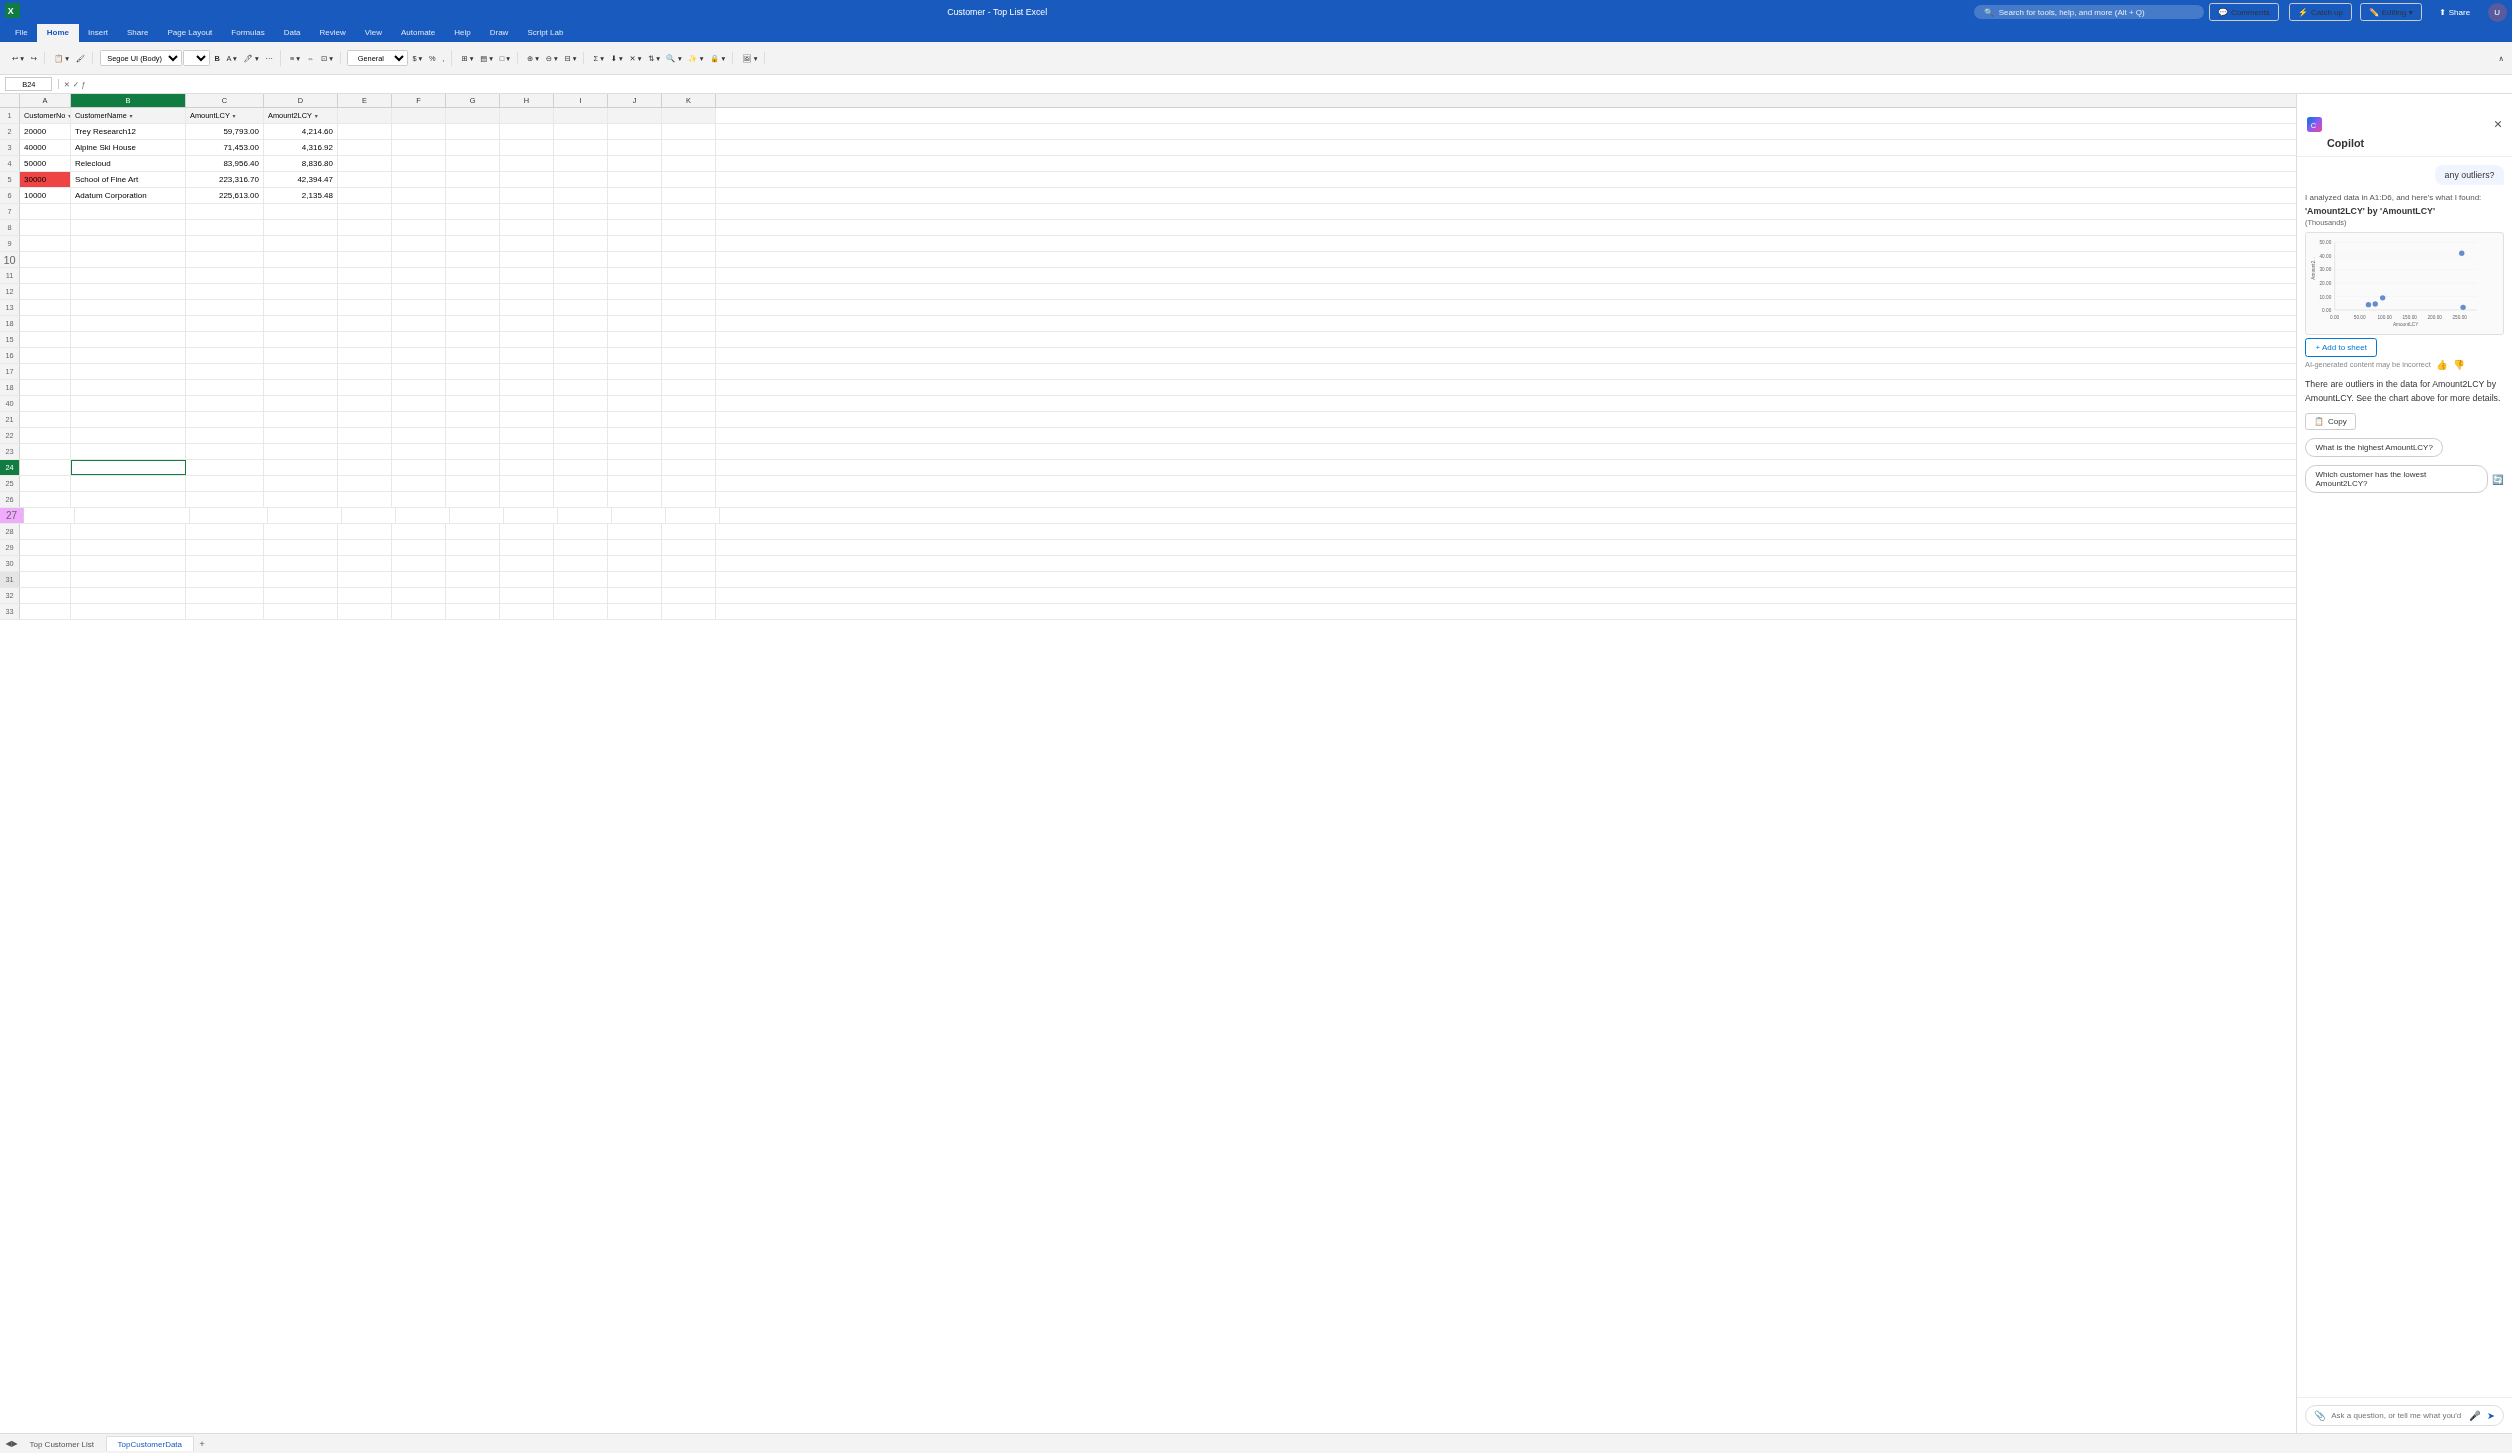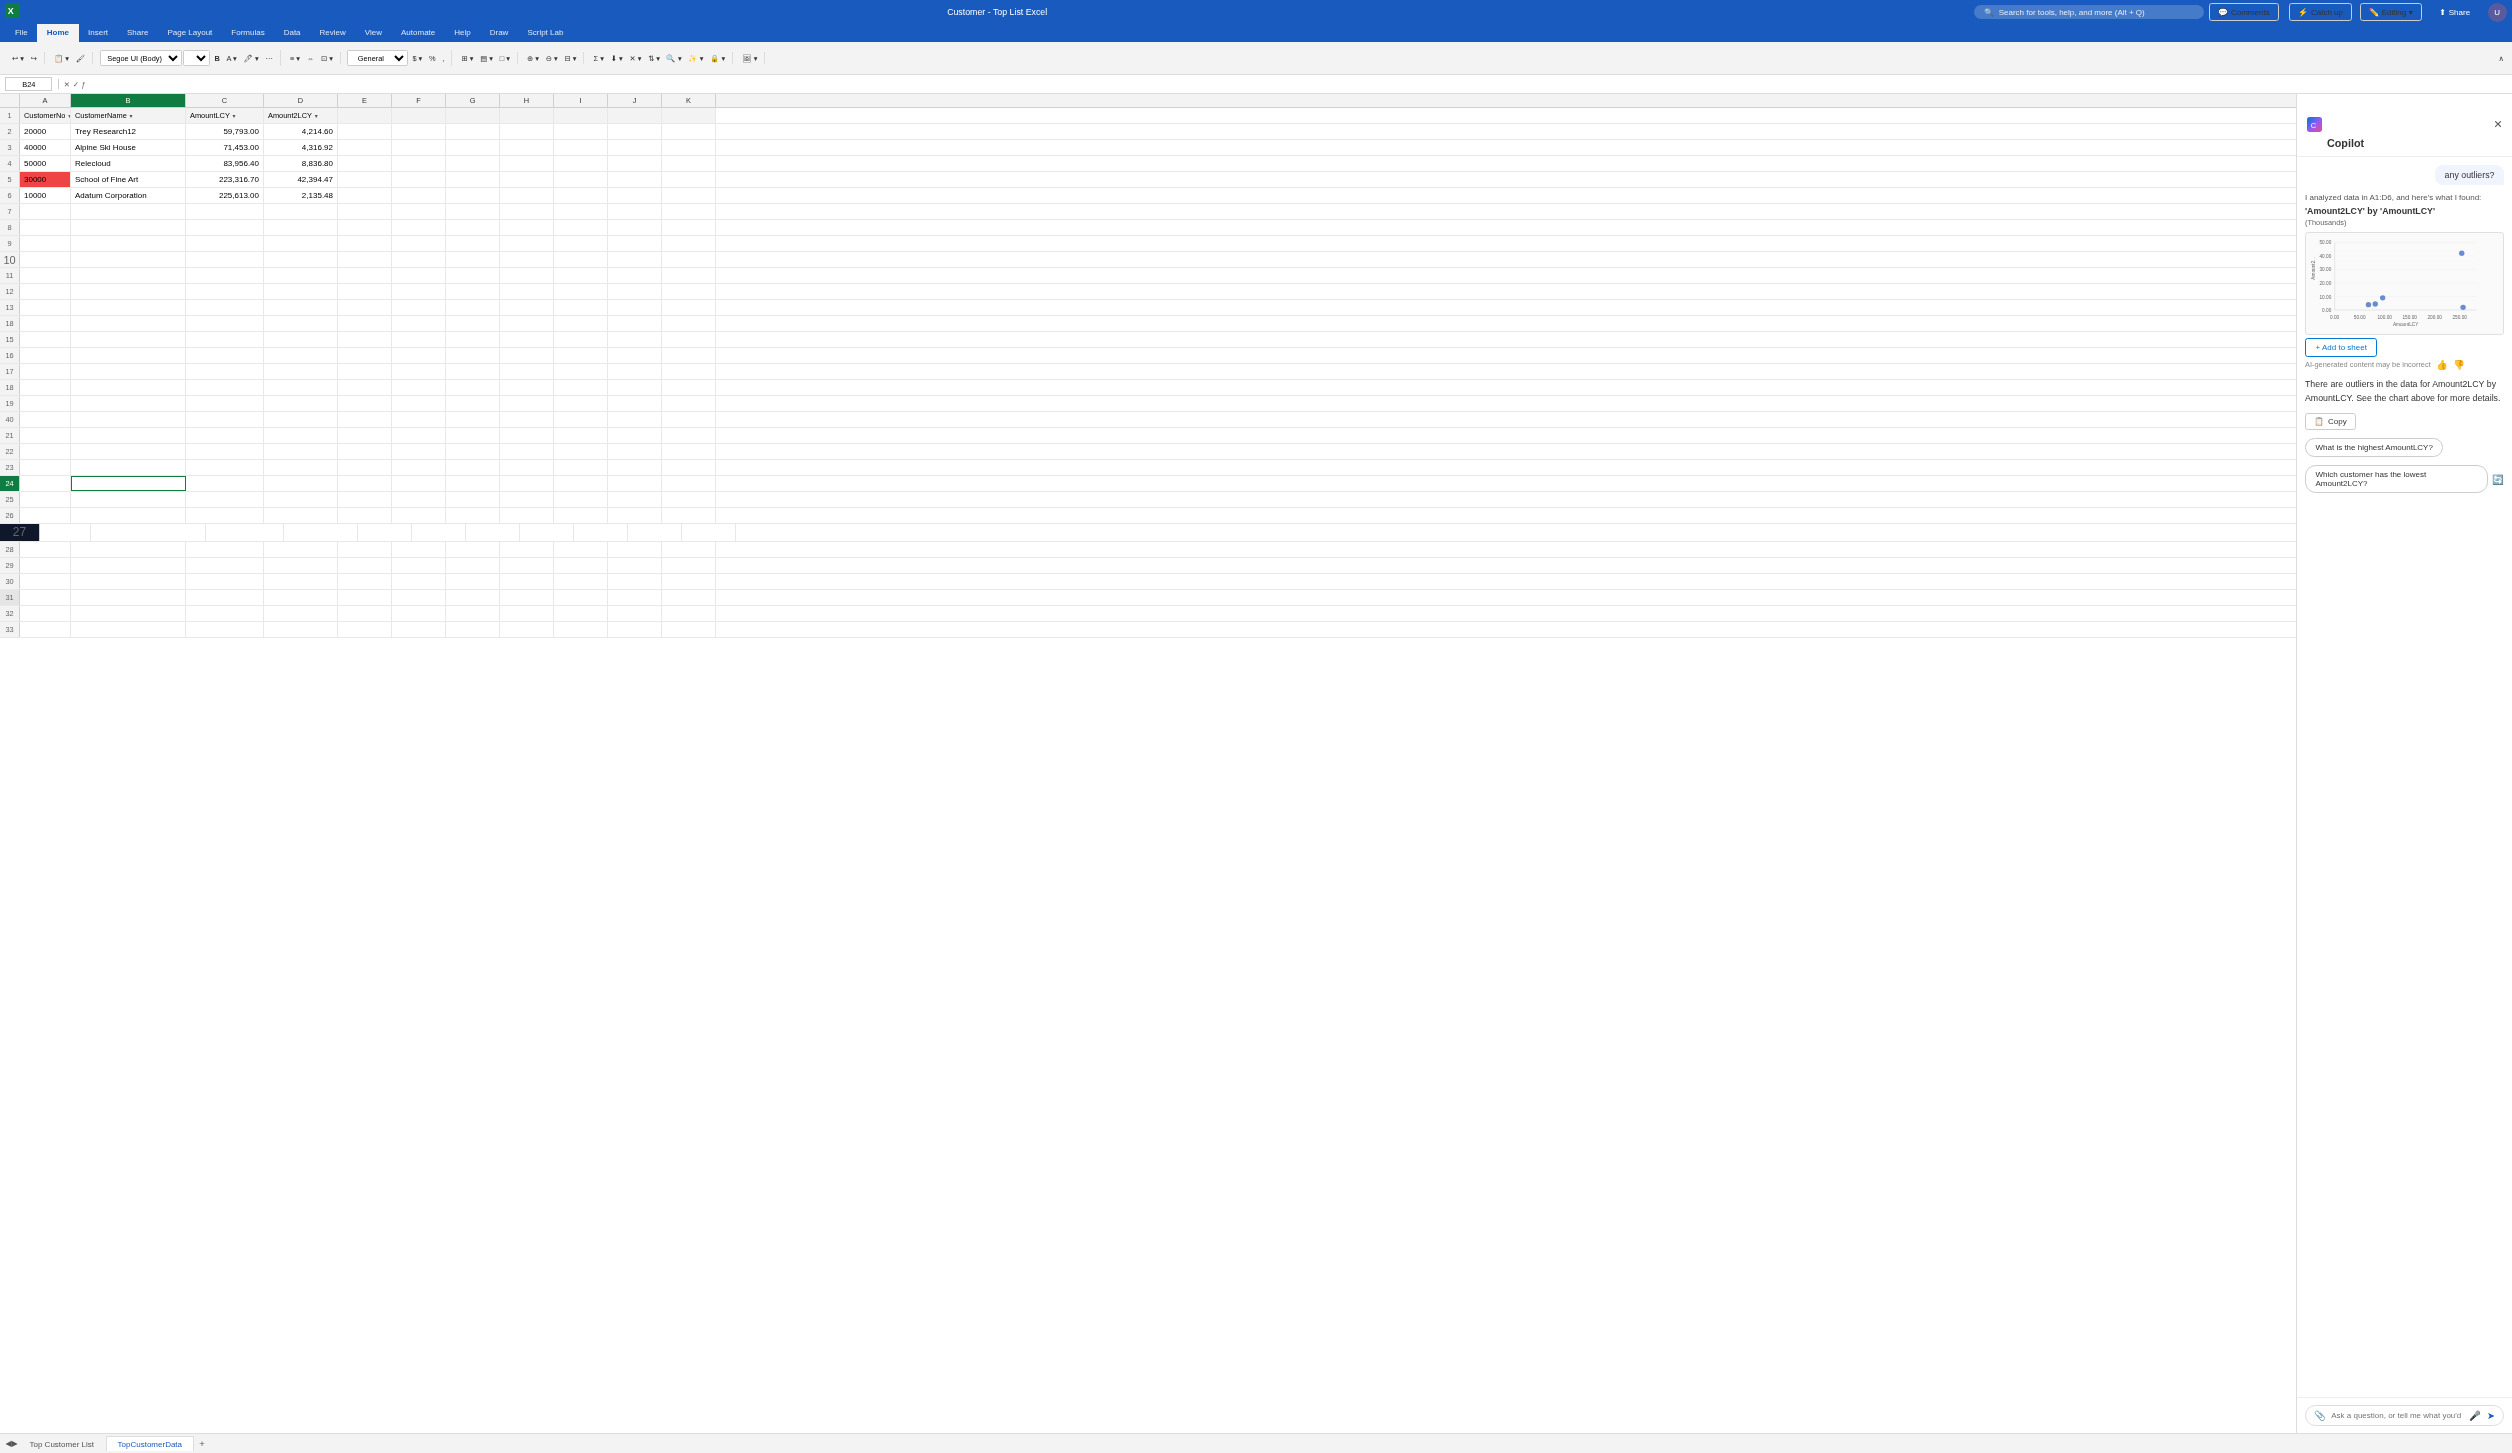--- a/index.html
+++ b/index.html
@@ -511,34 +511,20 @@
           <div style="width: 74px; min-width: 74px; border-right: 0.7px solid rgb(232, 232, 232); padding: 1.4px 4px; font-size: 8px; color: rgb(0, 0, 0); white-space: nowrap; overflow: hidden; display: flex; align-items: center; min-height: 15px; justify-content: flex-end; background: rgb(255, 255, 255); outline: none; outline-offset: -1.4px; font-weight: normal;"></div>
           <div style="width: 54px; min-width: 54px; border-right: 0.7px solid rgb(232, 232, 232); padding: 1.4px 4px; font-size: 8px; color: rgb(0, 0, 0); white-space: nowrap; overflow: hidden; display: flex; align-items: center; min-height: 15px; justify-content: flex-start; background: rgb(255, 255, 255); outline: none; outline-offset: -1.4px; font-weight: normal;"></div>
           <div style="width: 54px; min-width: 54px; border-right: 0.7px solid rgb(232, 232, 232); padding: 1.4px 4px; font-size: 8px; color: rgb(0, 0, 0); white-space: nowrap; overflow: hidden; display: flex; align-items: center; min-height: 15px; justify-content: flex-start; background: rgb(255, 255, 255); outline: none; outline-offset: -1.4px; font-weight: normal;"></div>
           <div style="width: 54px; min-width: 54px; border-right: 0.7px solid rgb(232, 232, 232); padding: 1.4px 4px; font-size: 8px; color: rgb(0, 0, 0); white-space: nowrap; overflow: hidden; display: flex; align-items: center; min-height: 15px; justify-content: flex-start; background: rgb(255, 255, 255); outline: none; outline-offset: -1.4px; font-weight: normal;"></div>
           <div style="width: 54px; min-width: 54px; border-right: 0.7px solid rgb(232, 232, 232); padding: 1.4px 4px; font-size: 8px; color: rgb(0, 0, 0); white-space: nowrap; overflow: hidden; display: flex; align-items: center; min-height: 15px; justify-content: flex-start; background: rgb(255, 255, 255); outline: none; outline-offset: -1.4px; font-weight: normal;"></div>
           <div style="width: 54px; min-width: 54px; border-right: 0.7px solid rgb(232, 232, 232); padding: 1.4px 4px; font-size: 8px; color: rgb(0, 0, 0); white-space: nowrap; overflow: hidden; display: flex; align-items: center; min-height: 15px; justify-content: flex-start; background: rgb(255, 255, 255); outline: none; outline-offset: -1.4px; font-weight: normal;"></div>
           <div style="width: 54px; min-width: 54px; border-right: 0.7px solid rgb(232, 232, 232); padding: 1.4px 4px; font-size: 8px; color: rgb(0, 0, 0); white-space: nowrap; overflow: hidden; display: flex; align-items: center; min-height: 15px; justify-content: flex-start; background: rgb(255, 255, 255); outline: none; outline-offset: -1.4px; font-weight: normal;"></div>
           <div style="width: 54px; min-width: 54px; border-right: 0.7px solid rgb(232, 232, 232); padding: 1.4px 4px; font-size: 8px; color: rgb(0, 0, 0); white-space: nowrap; overflow: hidden; display: flex; align-items: center; min-height: 15px; justify-content: flex-start; background: rgb(255, 255, 255); outline: none; outline-offset: -1.4px; font-weight: normal;"></div>
         </div>
         <div style="display: flex; border-bottom: 0.7px solid rgb(232, 232, 232);">
-          <div style="width: 20px; min-width: 20px; background: rgb(243, 243, 243); border-right: 0.7px solid rgb(208, 208, 208); text-align: center; font-size: 7.4px; color: rgb(102, 102, 102); padding: 1.4px 0px; display: flex; align-items: center; justify-content: center;">19</div>
-          <div style="width: 51px; min-width: 51px; border-right: 0.7px solid rgb(232, 232, 232); padding: 1.4px 4px; font-size: 8px; color: rgb(0, 0, 0); white-space: nowrap; overflow: hidden; display: flex; align-items: center; min-height: 15px; justify-content: flex-start; background: rgb(255, 255, 255); outline: none; outline-offset: -1.4px; font-weight: normal;"></div>
-          <div style="width: 115px; min-width: 115px; border-right: 0.7px solid rgb(232, 232, 232); padding: 1.4px 4px; font-size: 8px; color: rgb(0, 0, 0); white-space: nowrap; overflow: hidden; display: flex; align-items: center; min-height: 15px; justify-content: flex-start; background: rgb(255, 255, 255); outline: none; outline-offset: -1.4px; font-weight: normal;"></div>
-          <div style="width: 78px; min-width: 78px; border-right: 0.7px solid rgb(232, 232, 232); padding: 1.4px 4px; font-size: 8px; color: rgb(0, 0, 0); white-space: nowrap; overflow: hidden; display: flex; align-items: center; min-height: 15px; justify-content: flex-end; background: rgb(255, 255, 255); outline: none; outline-offset: -1.4px; font-weight: normal;"></div>
-          <div style="width: 74px; min-width: 74px; border-right: 0.7px solid rgb(232, 232, 232); padding: 1.4px 4px; font-size: 8px; color: rgb(0, 0, 0); white-space: nowrap; overflow: hidden; display: flex; align-items: center; min-height: 15px; justify-content: flex-end; background: rgb(255, 255, 255); outline: none; outline-offset: -1.4px; font-weight: normal;"></div>
-          <div style="width: 54px; min-width: 54px; border-right: 0.7px solid rgb(232, 232, 232); padding: 1.4px 4px; font-size: 8px; color: rgb(0, 0, 0); white-space: nowrap; overflow: hidden; display: flex; align-items: center; min-height: 15px; justify-content: flex-start; background: rgb(255, 255, 255); outline: none; outline-offset: -1.4px; font-weight: normal;"></div>
-          <div style="width: 54px; min-width: 54px; border-right: 0.7px solid rgb(232, 232, 232); padding: 1.4px 4px; font-size: 8px; color: rgb(0, 0, 0); white-space: nowrap; overflow: hidden; display: flex; align-items: center; min-height: 15px; justify-content: flex-start; background: rgb(255, 255, 255); outline: none; outline-offset: -1.4px; font-weight: normal;"></div>
-          <div style="width: 54px; min-width: 54px; border-right: 0.7px solid rgb(232, 232, 232); padding: 1.4px 4px; font-size: 8px; color: rgb(0, 0, 0); white-space: nowrap; overflow: hidden; display: flex; align-items: center; min-height: 15px; justify-content: flex-start; background: rgb(255, 255, 255); outline: none; outline-offset: -1.4px; font-weight: normal;"></div>
-          <div style="width: 54px; min-width: 54px; border-right: 0.7px solid rgb(232, 232, 232); padding: 1.4px 4px; font-size: 8px; color: rgb(0, 0, 0); white-space: nowrap; overflow: hidden; display: flex; align-items: center; min-height: 15px; justify-content: flex-start; background: rgb(255, 255, 255); outline: none; outline-offset: -1.4px; font-weight: normal;"></div>
-          <div style="width: 54px; min-width: 54px; border-right: 0.7px solid rgb(232, 232, 232); padding: 1.4px 4px; font-size: 8px; color: rgb(0, 0, 0); white-space: nowrap; overflow: hidden; display: flex; align-items: center; min-height: 15px; justify-content: flex-start; background: rgb(255, 255, 255); outline: none; outline-offset: -1.4px; font-weight: normal;"></div>
-          <div style="width: 54px; min-width: 54px; border-right: 0.7px solid rgb(232, 232, 232); padding: 1.4px 4px; font-size: 8px; color: rgb(0, 0, 0); white-space: nowrap; overflow: hidden; display: flex; align-items: center; min-height: 15px; justify-content: flex-start; background: rgb(255, 255, 255); outline: none; outline-offset: -1.4px; font-weight: normal;"></div>
-          <div style="width: 54px; min-width: 54px; border-right: 0.7px solid rgb(232, 232, 232); padding: 1.4px 4px; font-size: 8px; color: rgb(0, 0, 0); white-space: nowrap; overflow: hidden; display: flex; align-items: center; min-height: 15px; justify-content: flex-start; background: rgb(255, 255, 255); outline: none; outline-offset: -1.4px; font-weight: normal;"></div>
-        </div>
-        <div style="display: flex; border-bottom: 0.7px solid rgb(232, 232, 232);">
           <div style="width: 20px; min-width: 20px; background: rgb(243, 243, 243); border-right: 0.7px solid rgb(208, 208, 208); text-align: center; font-size: 7.4px; color: rgb(102, 102, 102); padding: 1.4px 0px; display: flex; align-items: center; justify-content: center;">40</div>
           <div style="width: 51px; min-width: 51px; border-right: 0.7px solid rgb(232, 232, 232); padding: 1.4px 4px; font-size: 8px; color: rgb(0, 0, 0); white-space: nowrap; overflow: hidden; display: flex; align-items: center; min-height: 15px; justify-content: flex-start; background: rgb(255, 255, 255); outline: none; outline-offset: -1.4px; font-weight: normal;"></div>
           <div style="width: 115px; min-width: 115px; border-right: 0.7px solid rgb(232, 232, 232); padding: 1.4px 4px; font-size: 8px; color: rgb(0, 0, 0); white-space: nowrap; overflow: hidden; display: flex; align-items: center; min-height: 15px; justify-content: flex-start; background: rgb(255, 255, 255); outline: none; outline-offset: -1.4px; font-weight: normal;"></div>
           <div style="width: 78px; min-width: 78px; border-right: 0.7px solid rgb(232, 232, 232); padding: 1.4px 4px; font-size: 8px; color: rgb(0, 0, 0); white-space: nowrap; overflow: hidden; display: flex; align-items: center; min-height: 15px; justify-content: flex-end; background: rgb(255, 255, 255); outline: none; outline-offset: -1.4px; font-weight: normal;"></div>
           <div style="width: 74px; min-width: 74px; border-right: 0.7px solid rgb(232, 232, 232); padding: 1.4px 4px; font-size: 8px; color: rgb(0, 0, 0); white-space: nowrap; overflow: hidden; display: flex; align-items: center; min-height: 15px; justify-content: flex-end; background: rgb(255, 255, 255); outline: none; outline-offset: -1.4px; font-weight: normal;"></div>
           <div style="width: 54px; min-width: 54px; border-right: 0.7px solid rgb(232, 232, 232); padding: 1.4px 4px; font-size: 8px; color: rgb(0, 0, 0); white-space: nowrap; overflow: hidden; display: flex; align-items: center; min-height: 15px; justify-content: flex-start; background: rgb(255, 255, 255); outline: none; outline-offset: -1.4px; font-weight: normal;"></div>
           <div style="width: 54px; min-width: 54px; border-right: 0.7px solid rgb(232, 232, 232); padding: 1.4px 4px; font-size: 8px; color: rgb(0, 0, 0); white-space: nowrap; overflow: hidden; display: flex; align-items: center; min-height: 15px; justify-content: flex-start; background: rgb(255, 255, 255); outline: none; outline-offset: -1.4px; font-weight: normal;"></div>
           <div style="width: 54px; min-width: 54px; border-right: 0.7px solid rgb(232, 232, 232); padding: 1.4px 4px; font-size: 8px; color: rgb(0, 0, 0); white-space: nowrap; overflow: hidden; display: flex; align-items: center; min-height: 15px; justify-content: flex-start; background: rgb(255, 255, 255); outline: none; outline-offset: -1.4px; font-weight: normal;"></div>
           <div style="width: 54px; min-width: 54px; border-right: 0.7px solid rgb(232, 232, 232); padding: 1.4px 4px; font-size: 8px; color: rgb(0, 0, 0); white-space: nowrap; overflow: hidden; display: flex; align-items: center; min-height: 15px; justify-content: flex-start; background: rgb(255, 255, 255); outline: none; outline-offset: -1.4px; font-weight: normal;"></div>
           <div style="width: 54px; min-width: 54px; border-right: 0.7px solid rgb(232, 232, 232); padding: 1.4px 4px; font-size: 8px; color: rgb(0, 0, 0); white-space: nowrap; overflow: hidden; display: flex; align-items: center; min-height: 15px; justify-content: flex-start; background: rgb(255, 255, 255); outline: none; outline-offset: -1.4px; font-weight: normal;"></div>
@@ -623,21 +609,21 @@
           <div style="width: 74px; min-width: 74px; border-right: 0.7px solid rgb(232, 232, 232); padding: 1.4px 4px; font-size: 8px; color: rgb(0, 0, 0); white-space: nowrap; overflow: hidden; display: flex; align-items: center; min-height: 15px; justify-content: flex-end; background: rgb(255, 255, 255); outline: none; outline-offset: -1.4px; font-weight: normal;"></div>
           <div style="width: 54px; min-width: 54px; border-right: 0.7px solid rgb(232, 232, 232); padding: 1.4px 4px; font-size: 8px; color: rgb(0, 0, 0); white-space: nowrap; overflow: hidden; display: flex; align-items: center; min-height: 15px; justify-content: flex-start; background: rgb(255, 255, 255); outline: none; outline-offset: -1.4px; font-weight: normal;"></div>
           <div style="width: 54px; min-width: 54px; border-right: 0.7px solid rgb(232, 232, 232); padding: 1.4px 4px; font-size: 8px; color: rgb(0, 0, 0); white-space: nowrap; overflow: hidden; display: flex; align-items: center; min-height: 15px; justify-content: flex-start; background: rgb(255, 255, 255); outline: none; outline-offset: -1.4px; font-weight: normal;"></div>
           <div style="width: 54px; min-width: 54px; border-right: 0.7px solid rgb(232, 232, 232); padding: 1.4px 4px; font-size: 8px; color: rgb(0, 0, 0); white-space: nowrap; overflow: hidden; display: flex; align-items: center; min-height: 15px; justify-content: flex-start; background: rgb(255, 255, 255); outline: none; outline-offset: -1.4px; font-weight: normal;"></div>
           <div style="width: 54px; min-width: 54px; border-right: 0.7px solid rgb(232, 232, 232); padding: 1.4px 4px; font-size: 8px; color: rgb(0, 0, 0); white-space: nowrap; overflow: hidden; display: flex; align-items: center; min-height: 15px; justify-content: flex-start; background: rgb(255, 255, 255); outline: none; outline-offset: -1.4px; font-weight: normal;"></div>
           <div style="width: 54px; min-width: 54px; border-right: 0.7px solid rgb(232, 232, 232); padding: 1.4px 4px; font-size: 8px; color: rgb(0, 0, 0); white-space: nowrap; overflow: hidden; display: flex; align-items: center; min-height: 15px; justify-content: flex-start; background: rgb(255, 255, 255); outline: none; outline-offset: -1.4px; font-weight: normal;"></div>
           <div style="width: 54px; min-width: 54px; border-right: 0.7px solid rgb(232, 232, 232); padding: 1.4px 4px; font-size: 8px; color: rgb(0, 0, 0); white-space: nowrap; overflow: hidden; display: flex; align-items: center; min-height: 15px; justify-content: flex-start; background: rgb(255, 255, 255); outline: none; outline-offset: -1.4px; font-weight: normal;"></div>
           <div style="width: 54px; min-width: 54px; border-right: 0.7px solid rgb(232, 232, 232); padding: 1.4px 4px; font-size: 8px; color: rgb(0, 0, 0); white-space: nowrap; overflow: hidden; display: flex; align-items: center; min-height: 15px; justify-content: flex-start; background: rgb(255, 255, 255); outline: none; outline-offset: -1.4px; font-weight: normal;"></div>
         </div>
         <div style="display: flex; border-bottom: 0.7px solid rgb(232, 232, 232);">
-          <div style="width: 40px; min-width: 20px; background: #0f172a; border-right: 0.7px solid rgb(208, 208, 208); text-align: center; font-size: 12px; color: rgb(102, 102, 102); padding: 1.4px 0px; display: flex; align-items: center; justify-content: center;">27</div>
+          <div style="width: 24px; min-width: 20px; background: #f0abfc; border-right: 0.7px solid rgb(208, 208, 208); text-align: center; font-size: 10px; color: rgb(102, 102, 102); padding: 1.4px 0px; display: flex; align-items: center; justify-content: center;">27</div>
           <div style="width: 51px; min-width: 51px; border-right: 0.7px solid rgb(232, 232, 232); padding: 1.4px 4px; font-size: 8px; color: rgb(0, 0, 0); white-space: nowrap; overflow: hidden; display: flex; align-items: center; min-height: 15px; justify-content: flex-start; background: rgb(255, 255, 255); outline: none; outline-offset: -1.4px; font-weight: normal;"></div>
           <div style="width: 115px; min-width: 115px; border-right: 0.7px solid rgb(232, 232, 232); padding: 1.4px 4px; font-size: 8px; color: rgb(0, 0, 0); white-space: nowrap; overflow: hidden; display: flex; align-items: center; min-height: 15px; justify-content: flex-start; background: rgb(255, 255, 255); outline: none; outline-offset: -1.4px; font-weight: normal;"></div>
           <div style="width: 78px; min-width: 78px; border-right: 0.7px solid rgb(232, 232, 232); padding: 1.4px 4px; font-size: 8px; color: rgb(0, 0, 0); white-space: nowrap; overflow: hidden; display: flex; align-items: center; min-height: 15px; justify-content: flex-end; background: rgb(255, 255, 255); outline: none; outline-offset: -1.4px; font-weight: normal;"></div>
           <div style="width: 74px; min-width: 74px; border-right: 0.7px solid rgb(232, 232, 232); padding: 1.4px 4px; font-size: 8px; color: rgb(0, 0, 0); white-space: nowrap; overflow: hidden; display: flex; align-items: center; min-height: 15px; justify-content: flex-end; background: rgb(255, 255, 255); outline: none; outline-offset: -1.4px; font-weight: normal;"></div>
           <div style="width: 54px; min-width: 54px; border-right: 0.7px solid rgb(232, 232, 232); padding: 1.4px 4px; font-size: 8px; color: rgb(0, 0, 0); white-space: nowrap; overflow: hidden; display: flex; align-items: center; min-height: 15px; justify-content: flex-start; background: rgb(255, 255, 255); outline: none; outline-offset: -1.4px; font-weight: normal;"></div>
           <div style="width: 54px; min-width: 54px; border-right: 0.7px solid rgb(232, 232, 232); padding: 1.4px 4px; font-size: 8px; color: rgb(0, 0, 0); white-space: nowrap; overflow: hidden; display: flex; align-items: center; min-height: 15px; justify-content: flex-start; background: rgb(255, 255, 255); outline: none; outline-offset: -1.4px; font-weight: normal;"></div>
           <div style="width: 54px; min-width: 54px; border-right: 0.7px solid rgb(232, 232, 232); padding: 1.4px 4px; font-size: 8px; color: rgb(0, 0, 0); white-space: nowrap; overflow: hidden; display: flex; align-items: center; min-height: 15px; justify-content: flex-start; background: rgb(255, 255, 255); outline: none; outline-offset: -1.4px; font-weight: normal;"></div>
           <div style="width: 54px; min-width: 54px; border-right: 0.7px solid rgb(232, 232, 232); padding: 1.4px 4px; font-size: 8px; color: rgb(0, 0, 0); white-space: nowrap; overflow: hidden; display: flex; align-items: center; min-height: 15px; justify-content: flex-start; background: rgb(255, 255, 255); outline: none; outline-offset: -1.4px; font-weight: normal;"></div>
           <div style="width: 54px; min-width: 54px; border-right: 0.7px solid rgb(232, 232, 232); padding: 1.4px 4px; font-size: 8px; color: rgb(0, 0, 0); white-space: nowrap; overflow: hidden; display: flex; align-items: center; min-height: 15px; justify-content: flex-start; background: rgb(255, 255, 255); outline: none; outline-offset: -1.4px; font-weight: normal;"></div>
           <div style="width: 54px; min-width: 54px; border-right: 0.7px solid rgb(232, 232, 232); padding: 1.4px 4px; font-size: 8px; color: rgb(0, 0, 0); white-space: nowrap; overflow: hidden; display: flex; align-items: center; min-height: 15px; justify-content: flex-start; background: rgb(255, 255, 255); outline: none; outline-offset: -1.4px; font-weight: normal;"></div>

